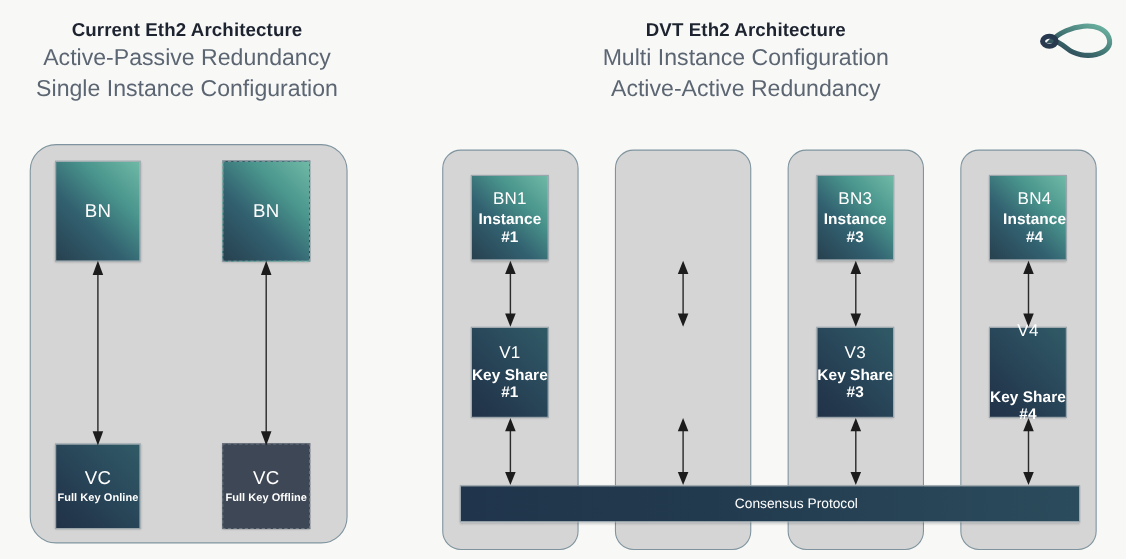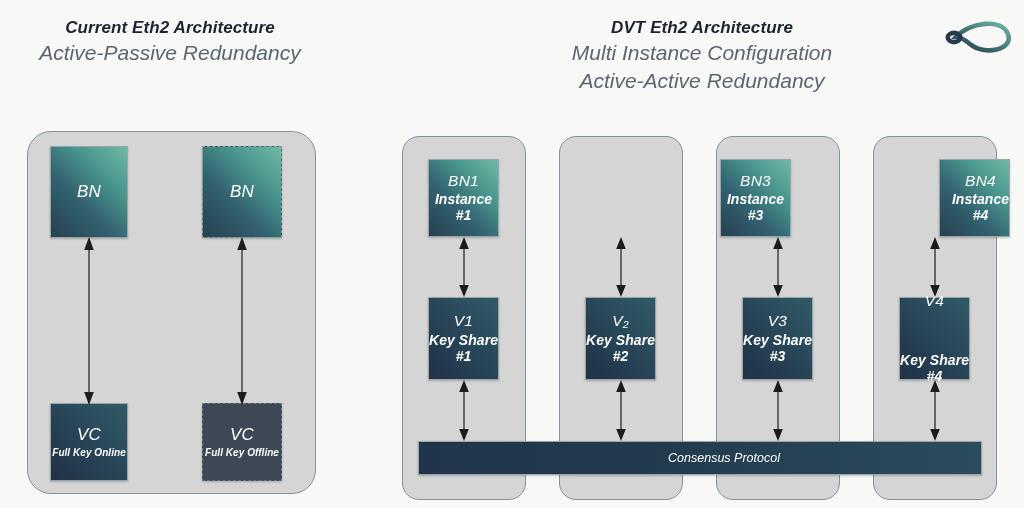--- a/index.html
+++ b/index.html
@@ -13,21 +13,20 @@
     background: #f8f8f7;
     font-family: "Liberation Sans", sans-serif;
     overflow: hidden;
     position: relative;
   }
   .stage {
     position: absolute;
     left: 0; top: 0;
     width: 1024px;
     height: 508px;
-    font-style: italic;
   }
 
   
   .heading {
     position: absolute;
     text-align: center;
     line-height: 1.32;
   }
   .heading .title {
     font-size: 17px;
@@ -36,21 +35,21 @@
     letter-spacing: 0.1px;
     display: block;
   }
   .heading .sub {
     font-size: 21px;
     font-weight: 400;
     color: #5c6672;
     display: block;
   }
   #heading-left  { left: 0px;   top: 17px; width: 340px; }
-  #heading-right { left: 472px; top: 17px; width: 460px; }
+  #heading-right { left: 448px; top: 17px; width: 460px; }
 
   
   #brand-logo {
     position: absolute;
     left: 944px;
     top: 12px;
     width: 74px;
     height: 50px;
   }
 
@@ -125,22 +124,22 @@
   #node-bn-active   { left: 50px;  top: 146px; width: 78px; height: 92px; }
   #node-bn-passive  { left: 202px; top: 146px; width: 80px; height: 92px; }
   #node-vc-online   { left: 50px;  top: 403px; width: 78px; height: 78px; }
   #node-vc-offline  { left: 202px; top: 403px; width: 80px; height: 78px; }
 
   
   .node-bn-inst { top: 159px; width: 71px; height: 78px; }
   .node-v-inst  { top: 297px; width: 71px; height: 83px; }
   #node-bn1 { left: 428px; } #node-v1 { left: 428px; }
   #node-bn2 { left: 585px; } #node-v2 { left: 585px; }
-  #node-bn3 { left: 720px; } #node-v3 { left: 742px; }
-  #node-bn4 { left: 939px; padding-left: 12px; } #node-v4 { left: 899px; gap: 40px; }
+  #node-bn3 { left: 742px; } #node-v3 { left: 742px; }
+  #node-bn4 { left: 899px; padding-left: 12px; } #node-v4 { left: 899px; gap: 40px; }
 
   
   #consensus-bar {
     position: absolute;
     left: 418px;
     top: 441px;
     width: 564px;
     height: 34px;
     display: flex;
     align-items: center;
@@ -161,20 +160,21 @@
   }
 </style>
 </head>
 <body>
 
 <div class="stage">
 
   <div class="heading" id="heading-left">
     <span class="title">Current Eth2 Architecture</span>
     <span class="sub">Active-Passive Redundancy</span>
+    <span class="sub">Single Instance Configuration</span>
   </div>
 
   <div class="heading" id="heading-right">
     <span class="title">DVT Eth2 Architecture</span>
     <span class="sub">Multi Instance Configuration</span>
     <span class="sub">Active-Active Redundancy</span>
   </div>
 
   <svg id="brand-logo" viewBox="0 0 74 50">
     <defs>
@@ -235,24 +235,20 @@
   </div>
   <div class="node grad-bn compact node-bn-inst" id="node-bn4">
     <span class="big">BN4</span>
     <span class="small">Instance #4</span>
   </div>
 
   <div class="node grad-vc compact node-v-inst" id="node-v1">
     <span class="big">V1</span>
     <span class="small">Key Share #1</span>
   </div>
-  <div class="node grad-vc compact node-v-inst" id="node-v2">
-    <span class="big">V₂</span>
-    <span class="small">Key Share #2</span>
-  </div>
   <div class="node grad-vc compact node-v-inst" id="node-v3">
     <span class="big">V3</span>
     <span class="small">Key Share #3</span>
   </div>
   <div class="node grad-vc compact node-v-inst" id="node-v4">
     <span class="big">V4</span>
     <span class="small">Key Share #4</span>
   </div>
 
   <svg class="arrow" style="left:453px; top:236px; width:22px; height:62px;" viewBox="0 0 22 62">

